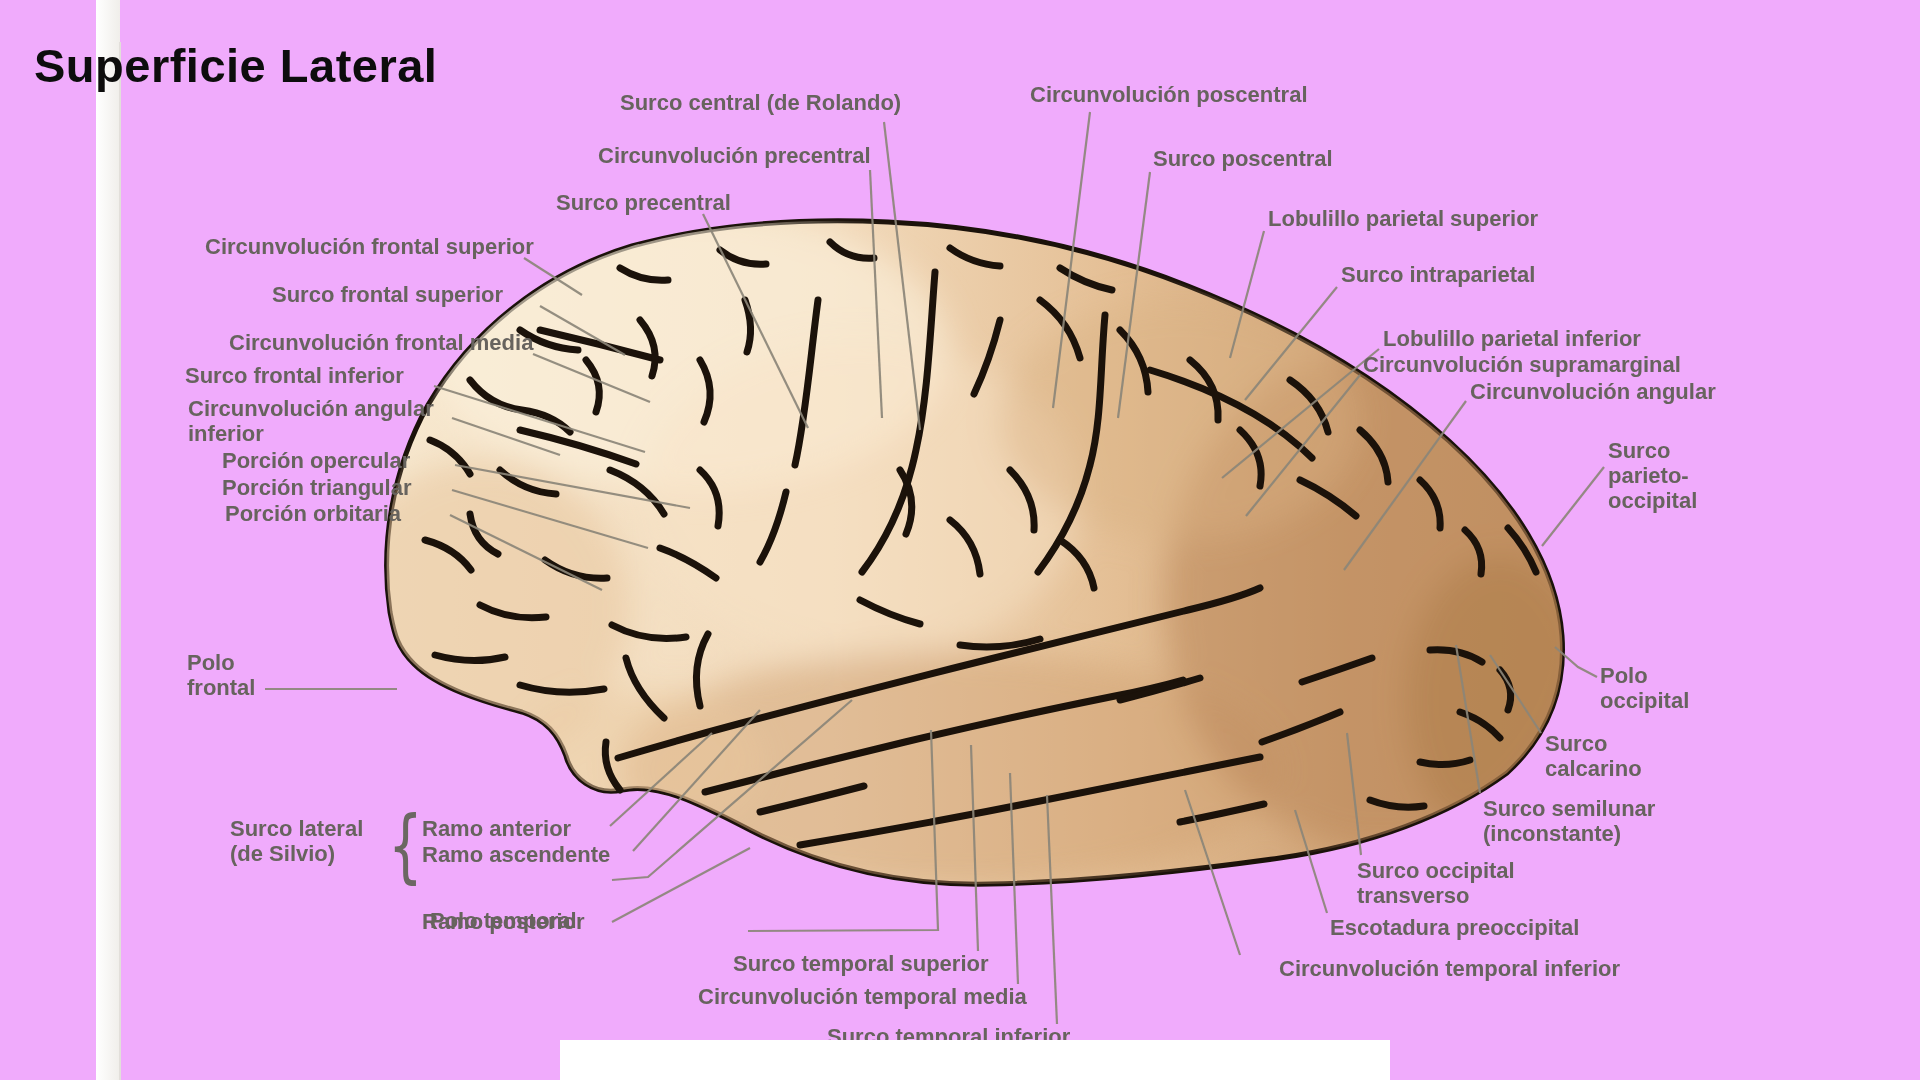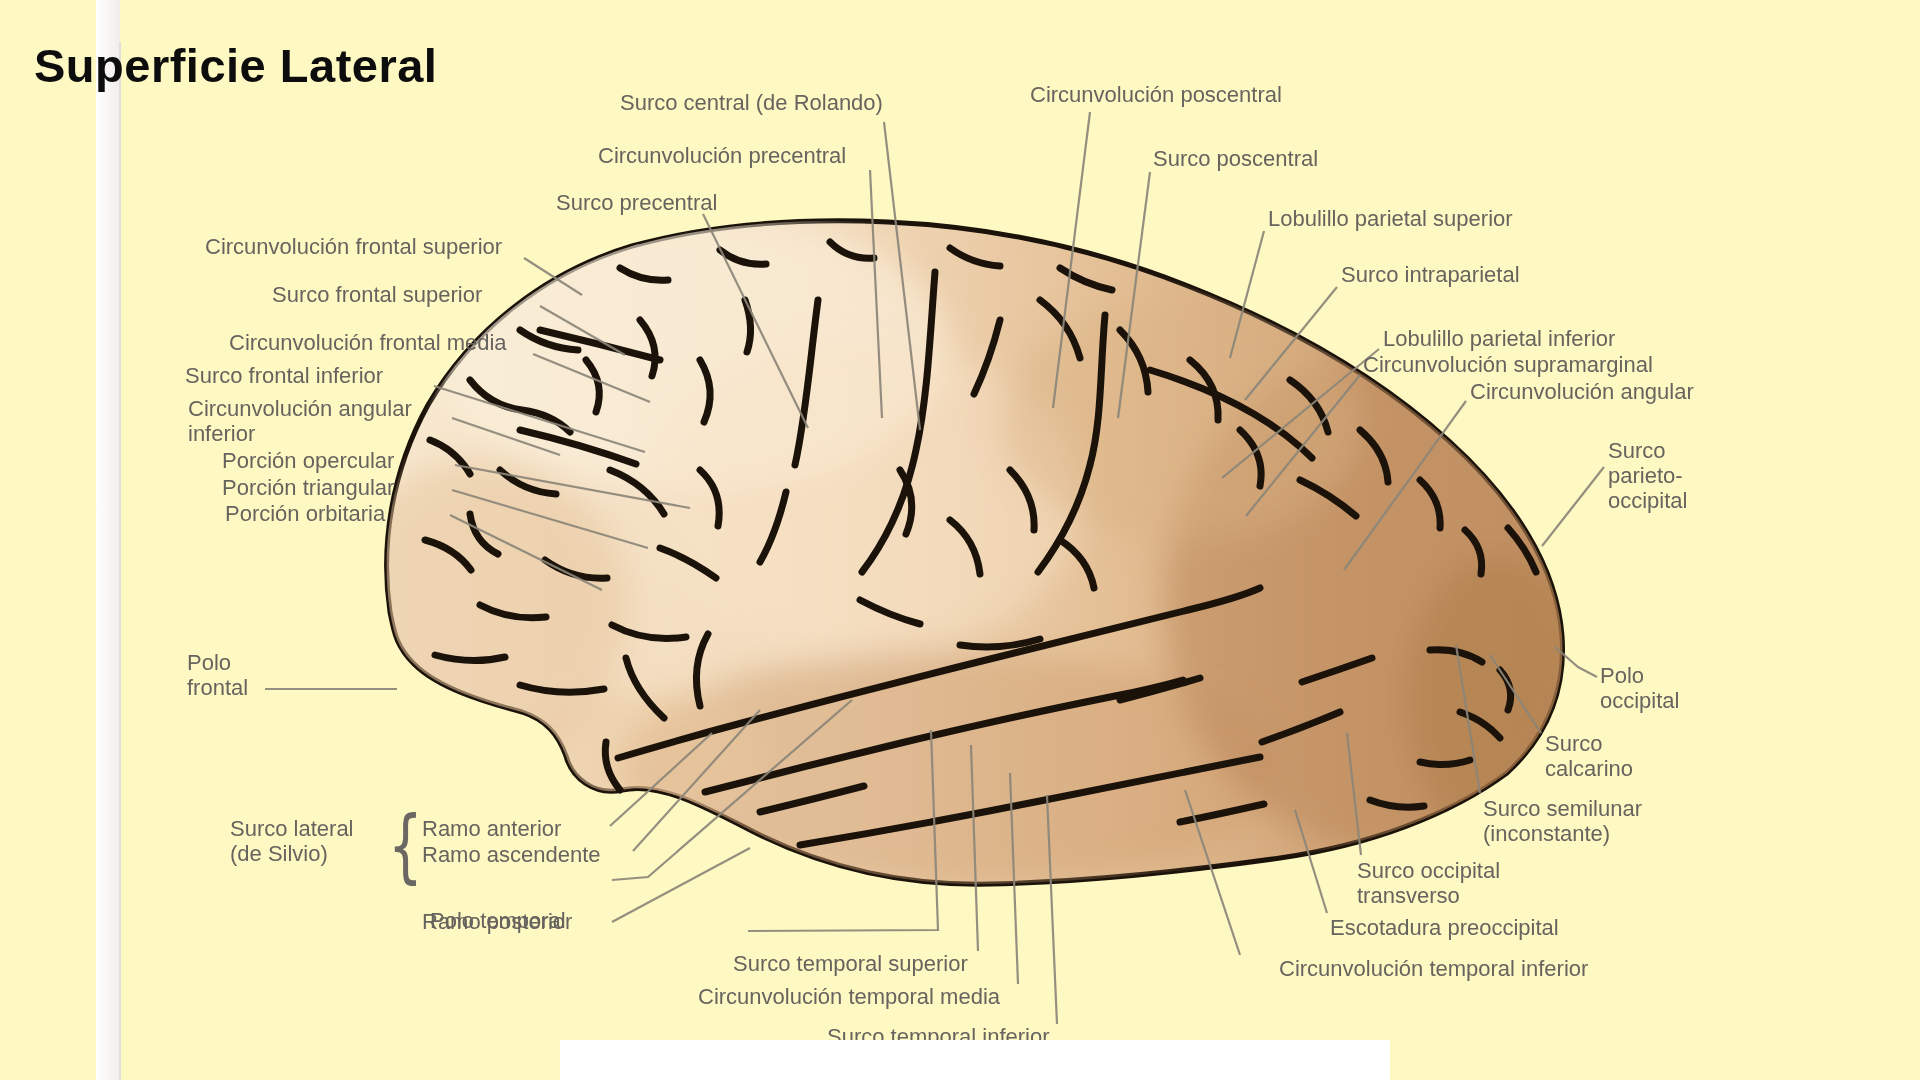--- a/index.html
+++ b/index.html
@@ -1,26 +1,26 @@
 <!DOCTYPE html>
 <html><head>
 <meta charset="utf-8">
 <style>
   html,body{margin:0;padding:0;background:#ffffff;}
-  .stage{position:relative;width:1920px;height:1080px;background:#fef9c3;overflow:hidden;
+  .stage{position:relative;width:1920px;height:1080px;background:#f0abfc;overflow:hidden;
          font-family:"Liberation Sans",sans-serif;}
   .page-edge-band{position:absolute;left:96px;top:0;width:24px;height:1080px;
      background:linear-gradient(to right,#ffffff,#f0eeea);}
   .page-edge-line{position:absolute;left:119px;top:42px;width:2px;height:1038px;background:#e2dfda;}
   .art{position:absolute;left:0;top:0;z-index:1;}
   .title{position:absolute;left:34px;top:38px;z-index:4;font-size:47px;font-weight:bold;
          color:#0d0d0d;letter-spacing:.5px;white-space:nowrap;}
   #labels-layer{position:absolute;left:0;top:0;width:100%;height:100%;z-index:2;}
   .lbl{position:absolute;color:#67635e;font-size:22px;line-height:25px;white-space:nowrap;}
-  .lbl .lbl-line{white-space:nowrap;}
+  .lbl .lbl-line{white-space:nowrap;font-weight:bold;}
   .brace{position:absolute;color:#6b6762;font-family:"DejaVu Sans",sans-serif;font-size:76px;
          line-height:76px;transform:scale(.72,1.05);transform-origin:left top;z-index:2;}
   .bottom-mask{position:absolute;left:560px;top:1040px;width:830px;height:40px;background:#ffffff;z-index:3;}
   .leader{fill:none;stroke:#8b8578;stroke-width:2.2;opacity:.92;}
   .sulci path{fill:none;stroke:#1b120a;stroke-width:7;stroke-linecap:round;stroke-linejoin:round;}
 </style>
 </head>
 <body>
 
 <div class="stage">

